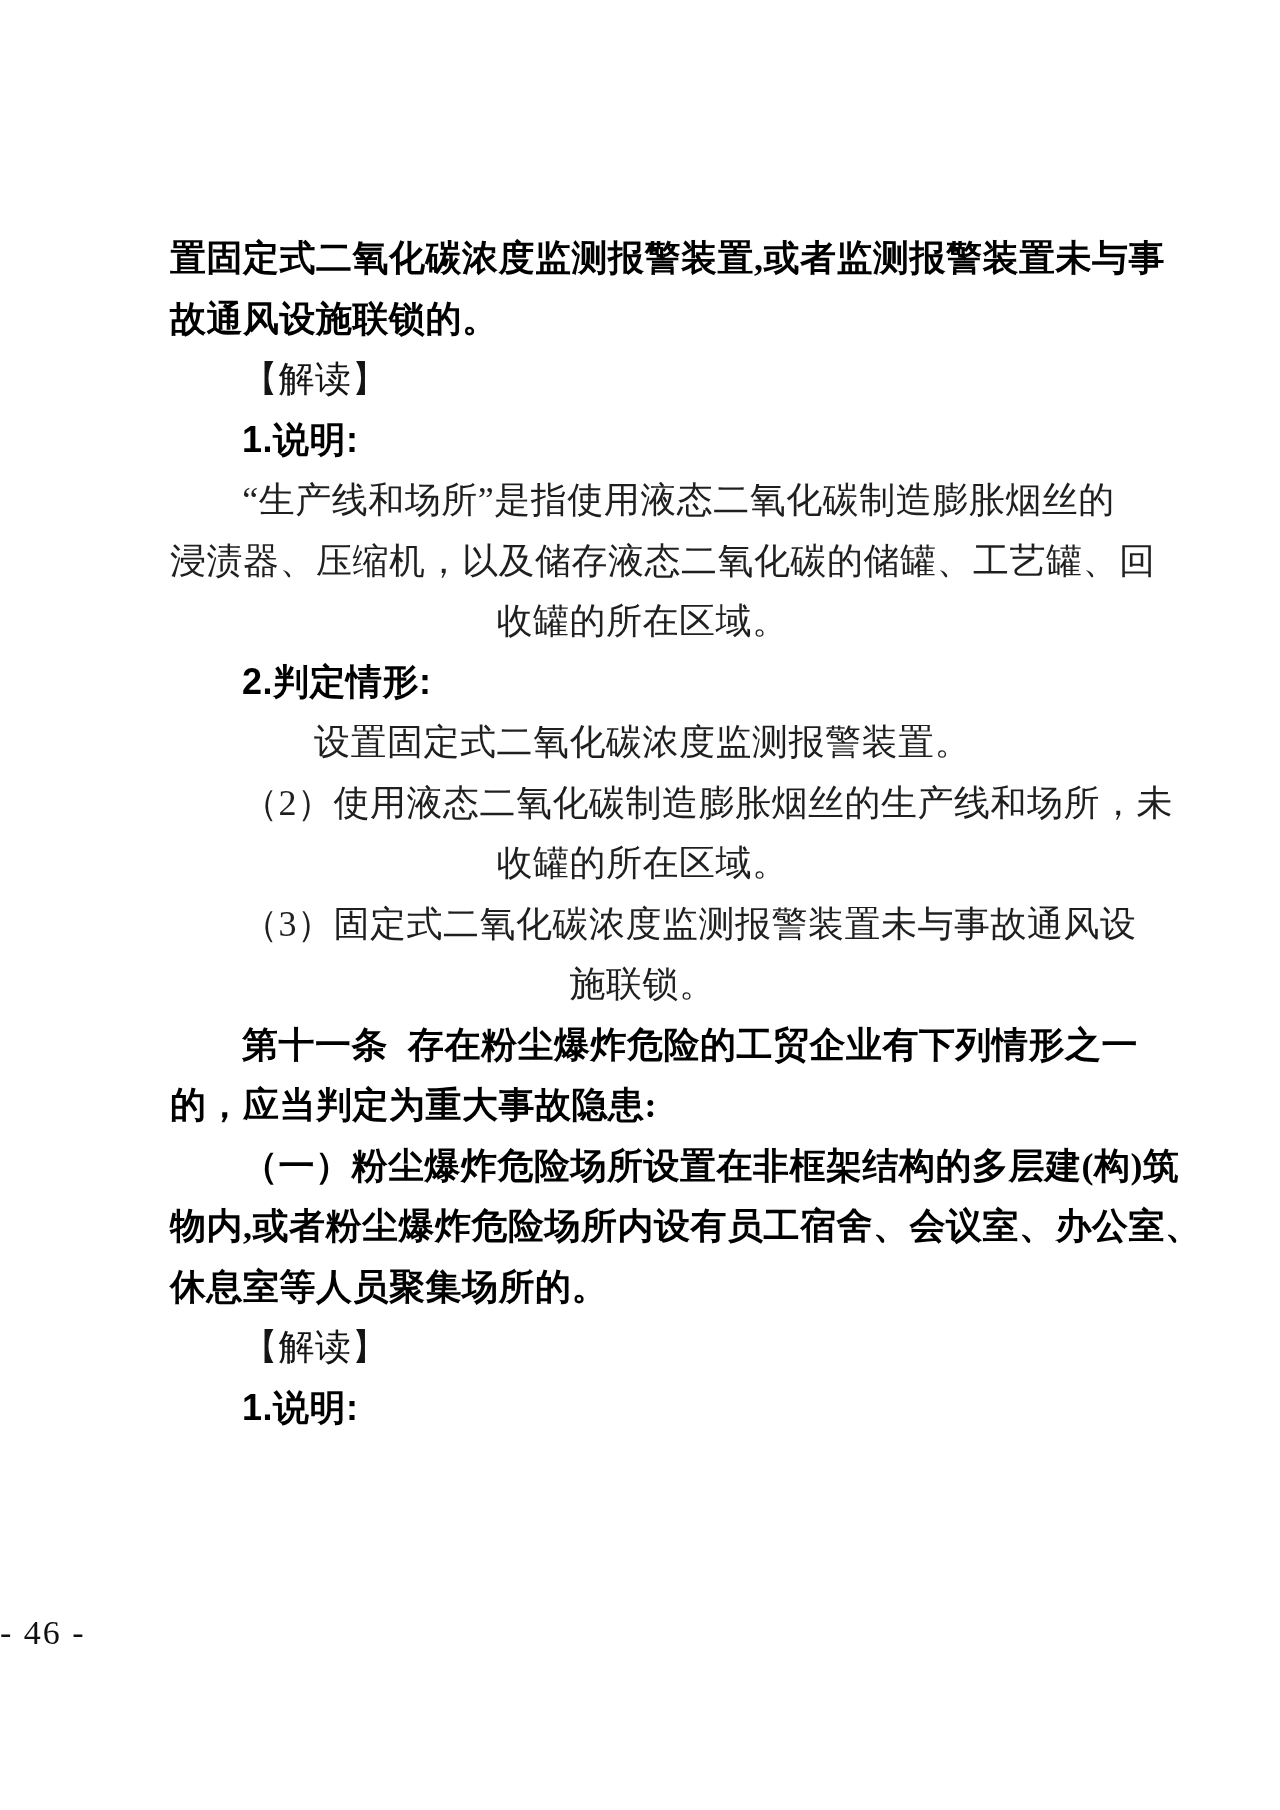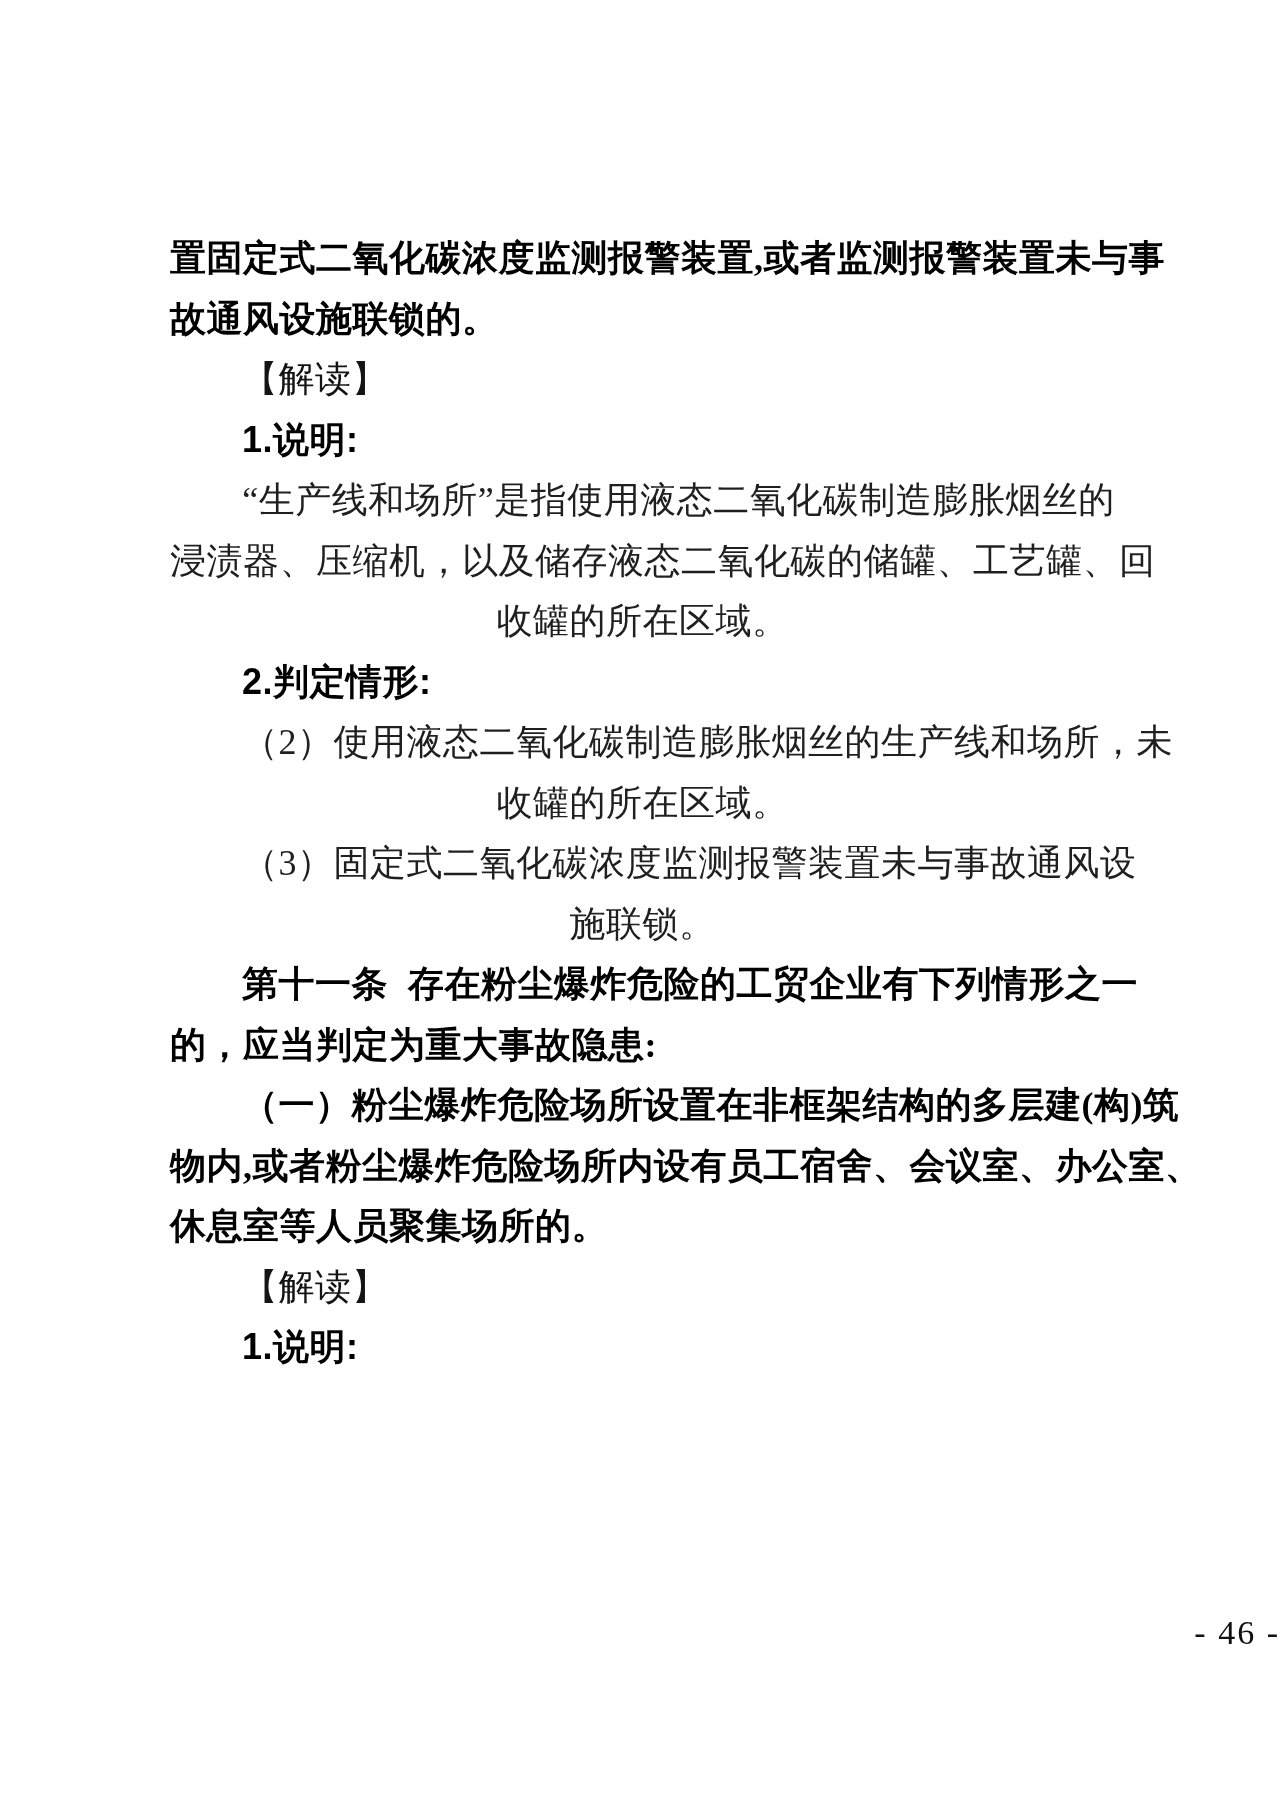--- a/index.html
+++ b/index.html
@@ -66,21 +66,21 @@
   .article-no {
     margin-right: 20px;
   }
   .footer {
     position: absolute;
     left: 0;
     top: 1613px;
     width: 1280px;
     height: 40px;
     line-height: 40px;
-    text-align: right;
+    text-align: left;
     font-size: 34px;
     font-family: "Liberation Serif", serif;
     color: #111111;
     letter-spacing: 2px;
   }
 </style>
 </head>
 <body>
 
 <div class="page">
@@ -92,20 +92,21 @@
     <div class="line jiedu indent">【解读】</div>
 
     <div class="line hei indent">1.说明:</div>
 
     <div class="line body-text indent">“生产线和场所”是指使用液态二氧化碳制造膨胀烟丝的</div>
     <div class="line body-text">浸渍器、压缩机，以及储存液态二氧化碳的储罐、工艺罐、回</div>
     <div class="line body-text">收罐的所在区域。</div>
 
     <div class="line hei indent">2.判定情形:</div>
 
+    <div class="line body-text">设置固定式二氧化碳浓度监测报警装置。</div>
     <div class="line body-text indent">（2）使用液态二氧化碳制造膨胀烟丝的生产线和场所，未</div>
     <div class="line body-text">收罐的所在区域。</div>
     <div class="line body-text indent">（3）固定式二氧化碳浓度监测报警装置未与事故通风设</div>
     <div class="line body-text">施联锁。</div>
 
     <div class="line indent">
       <span class="hei article-no">第十一条</span><span class="clause">存在粉尘爆炸危险的工贸企业有下列情形之一</span>
     </div>
     <div class="line clause">的，应当判定为重大事故隐患:</div>
 

